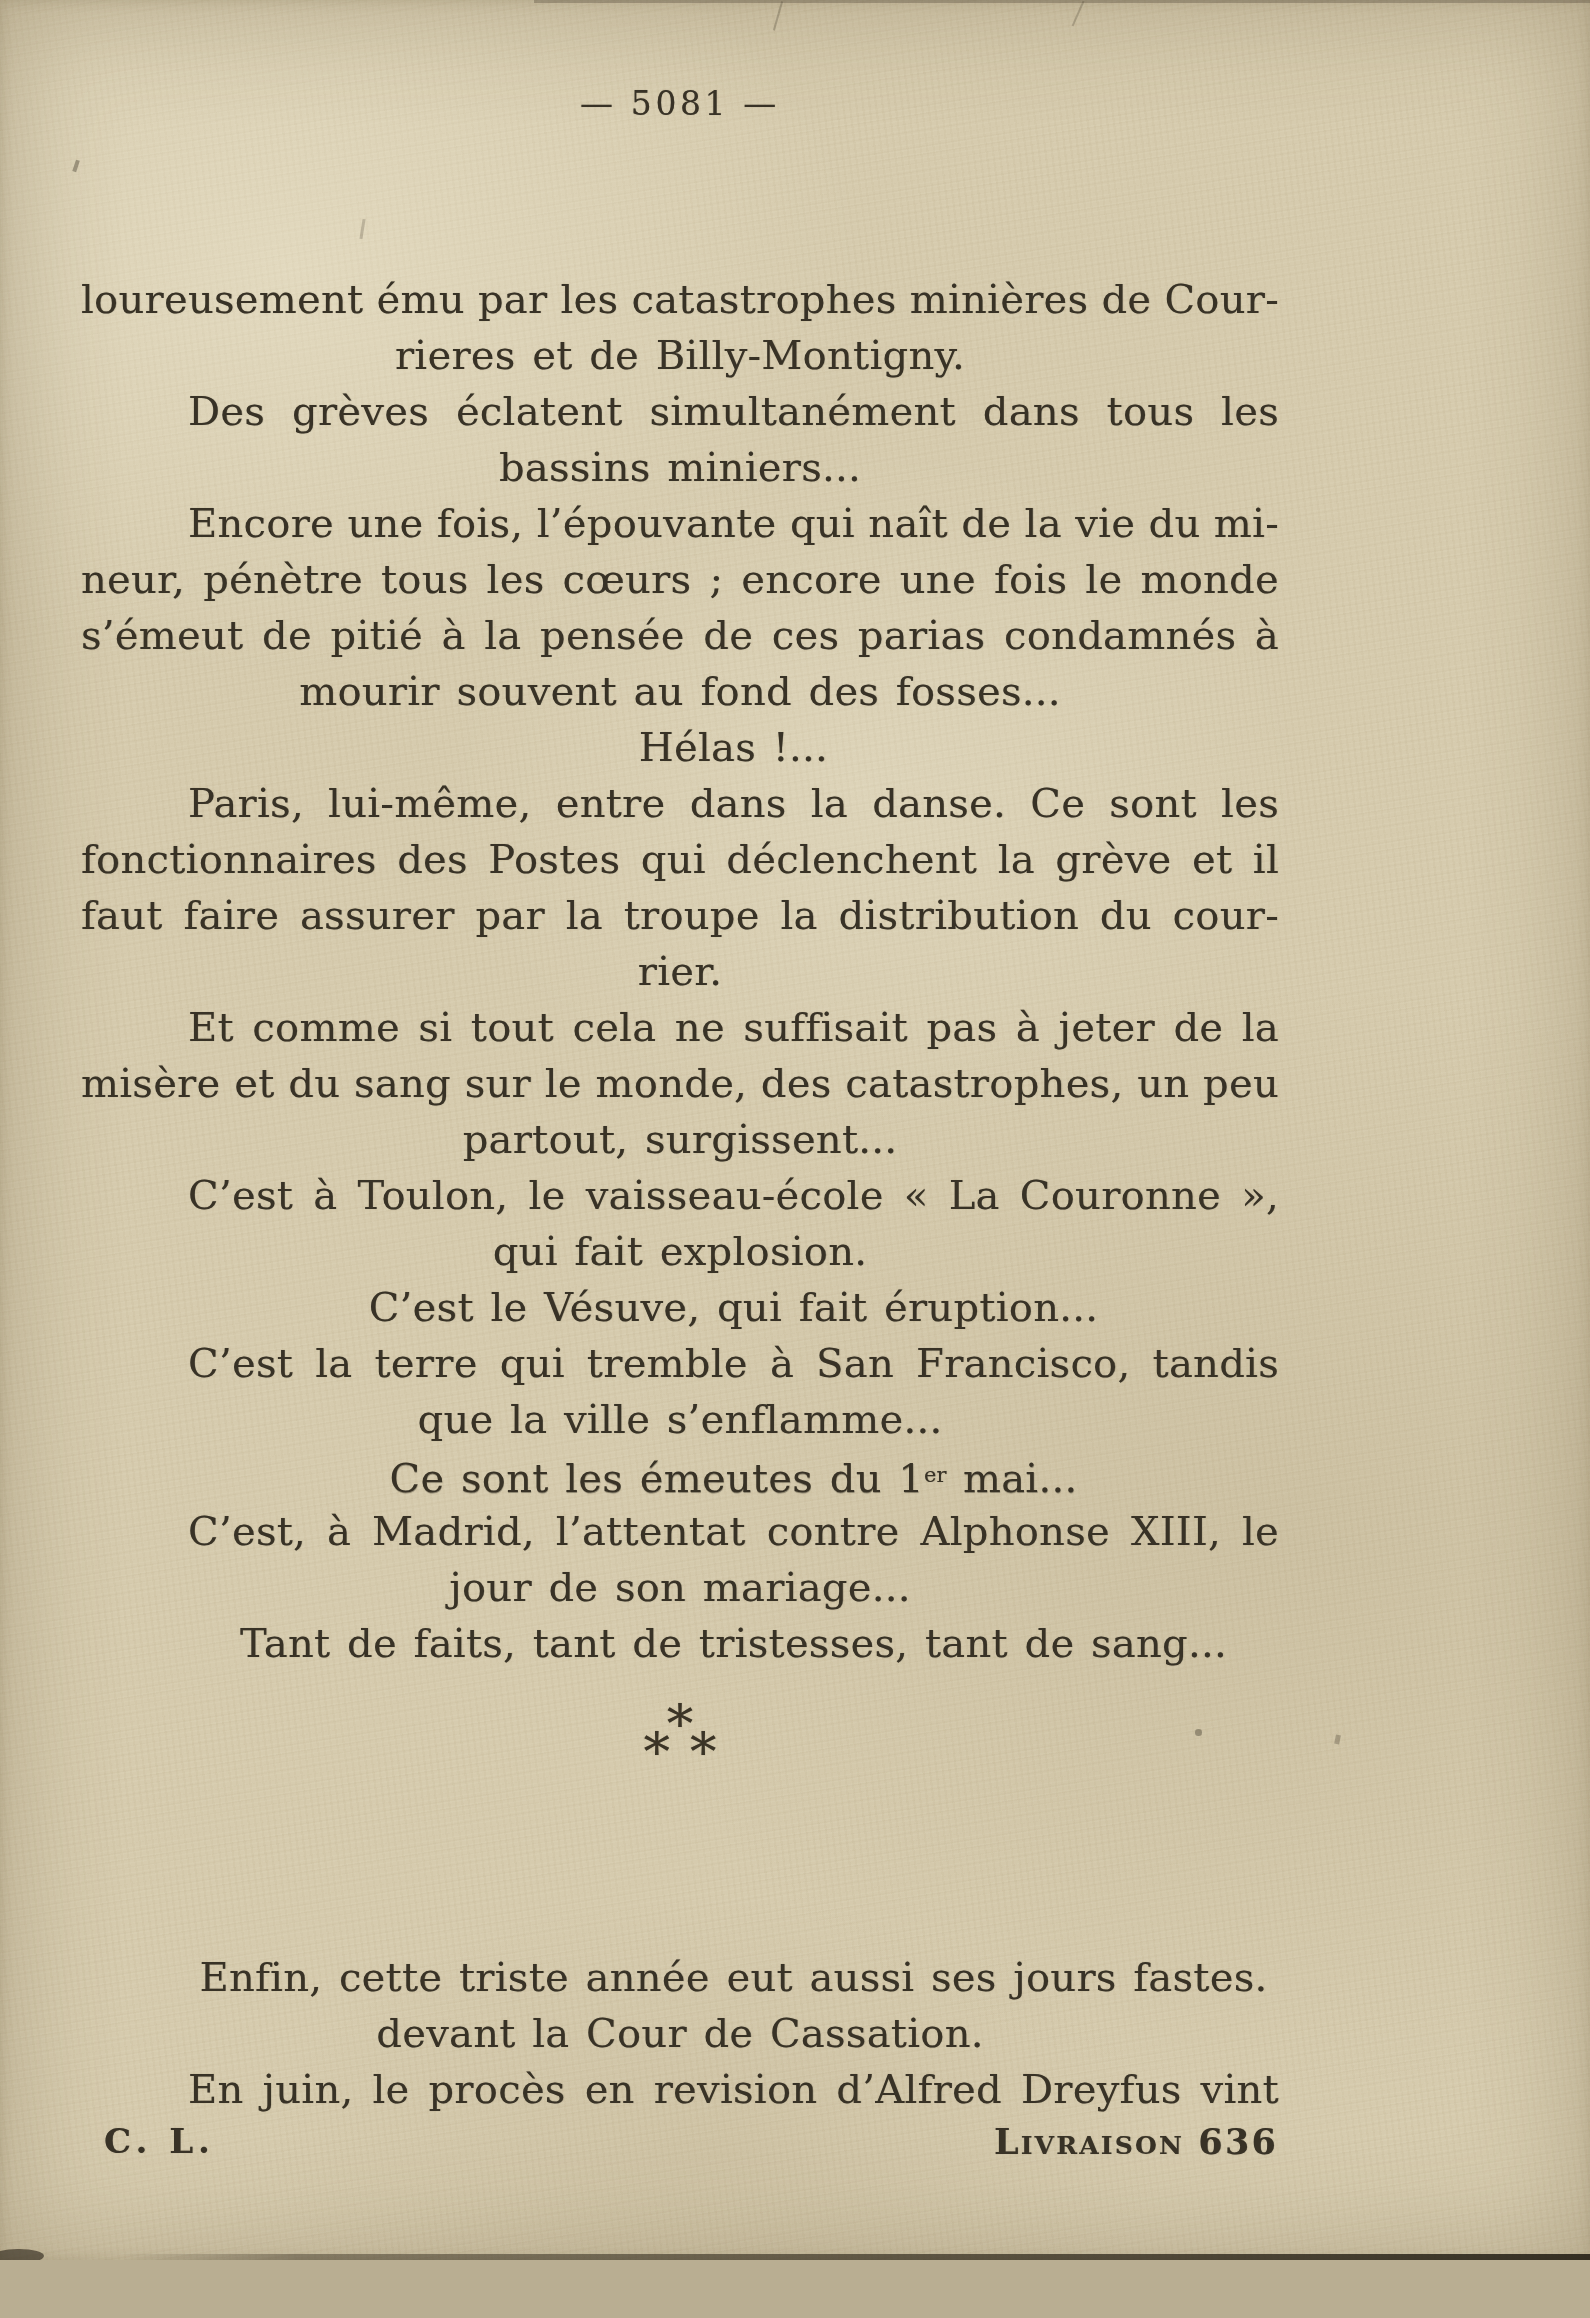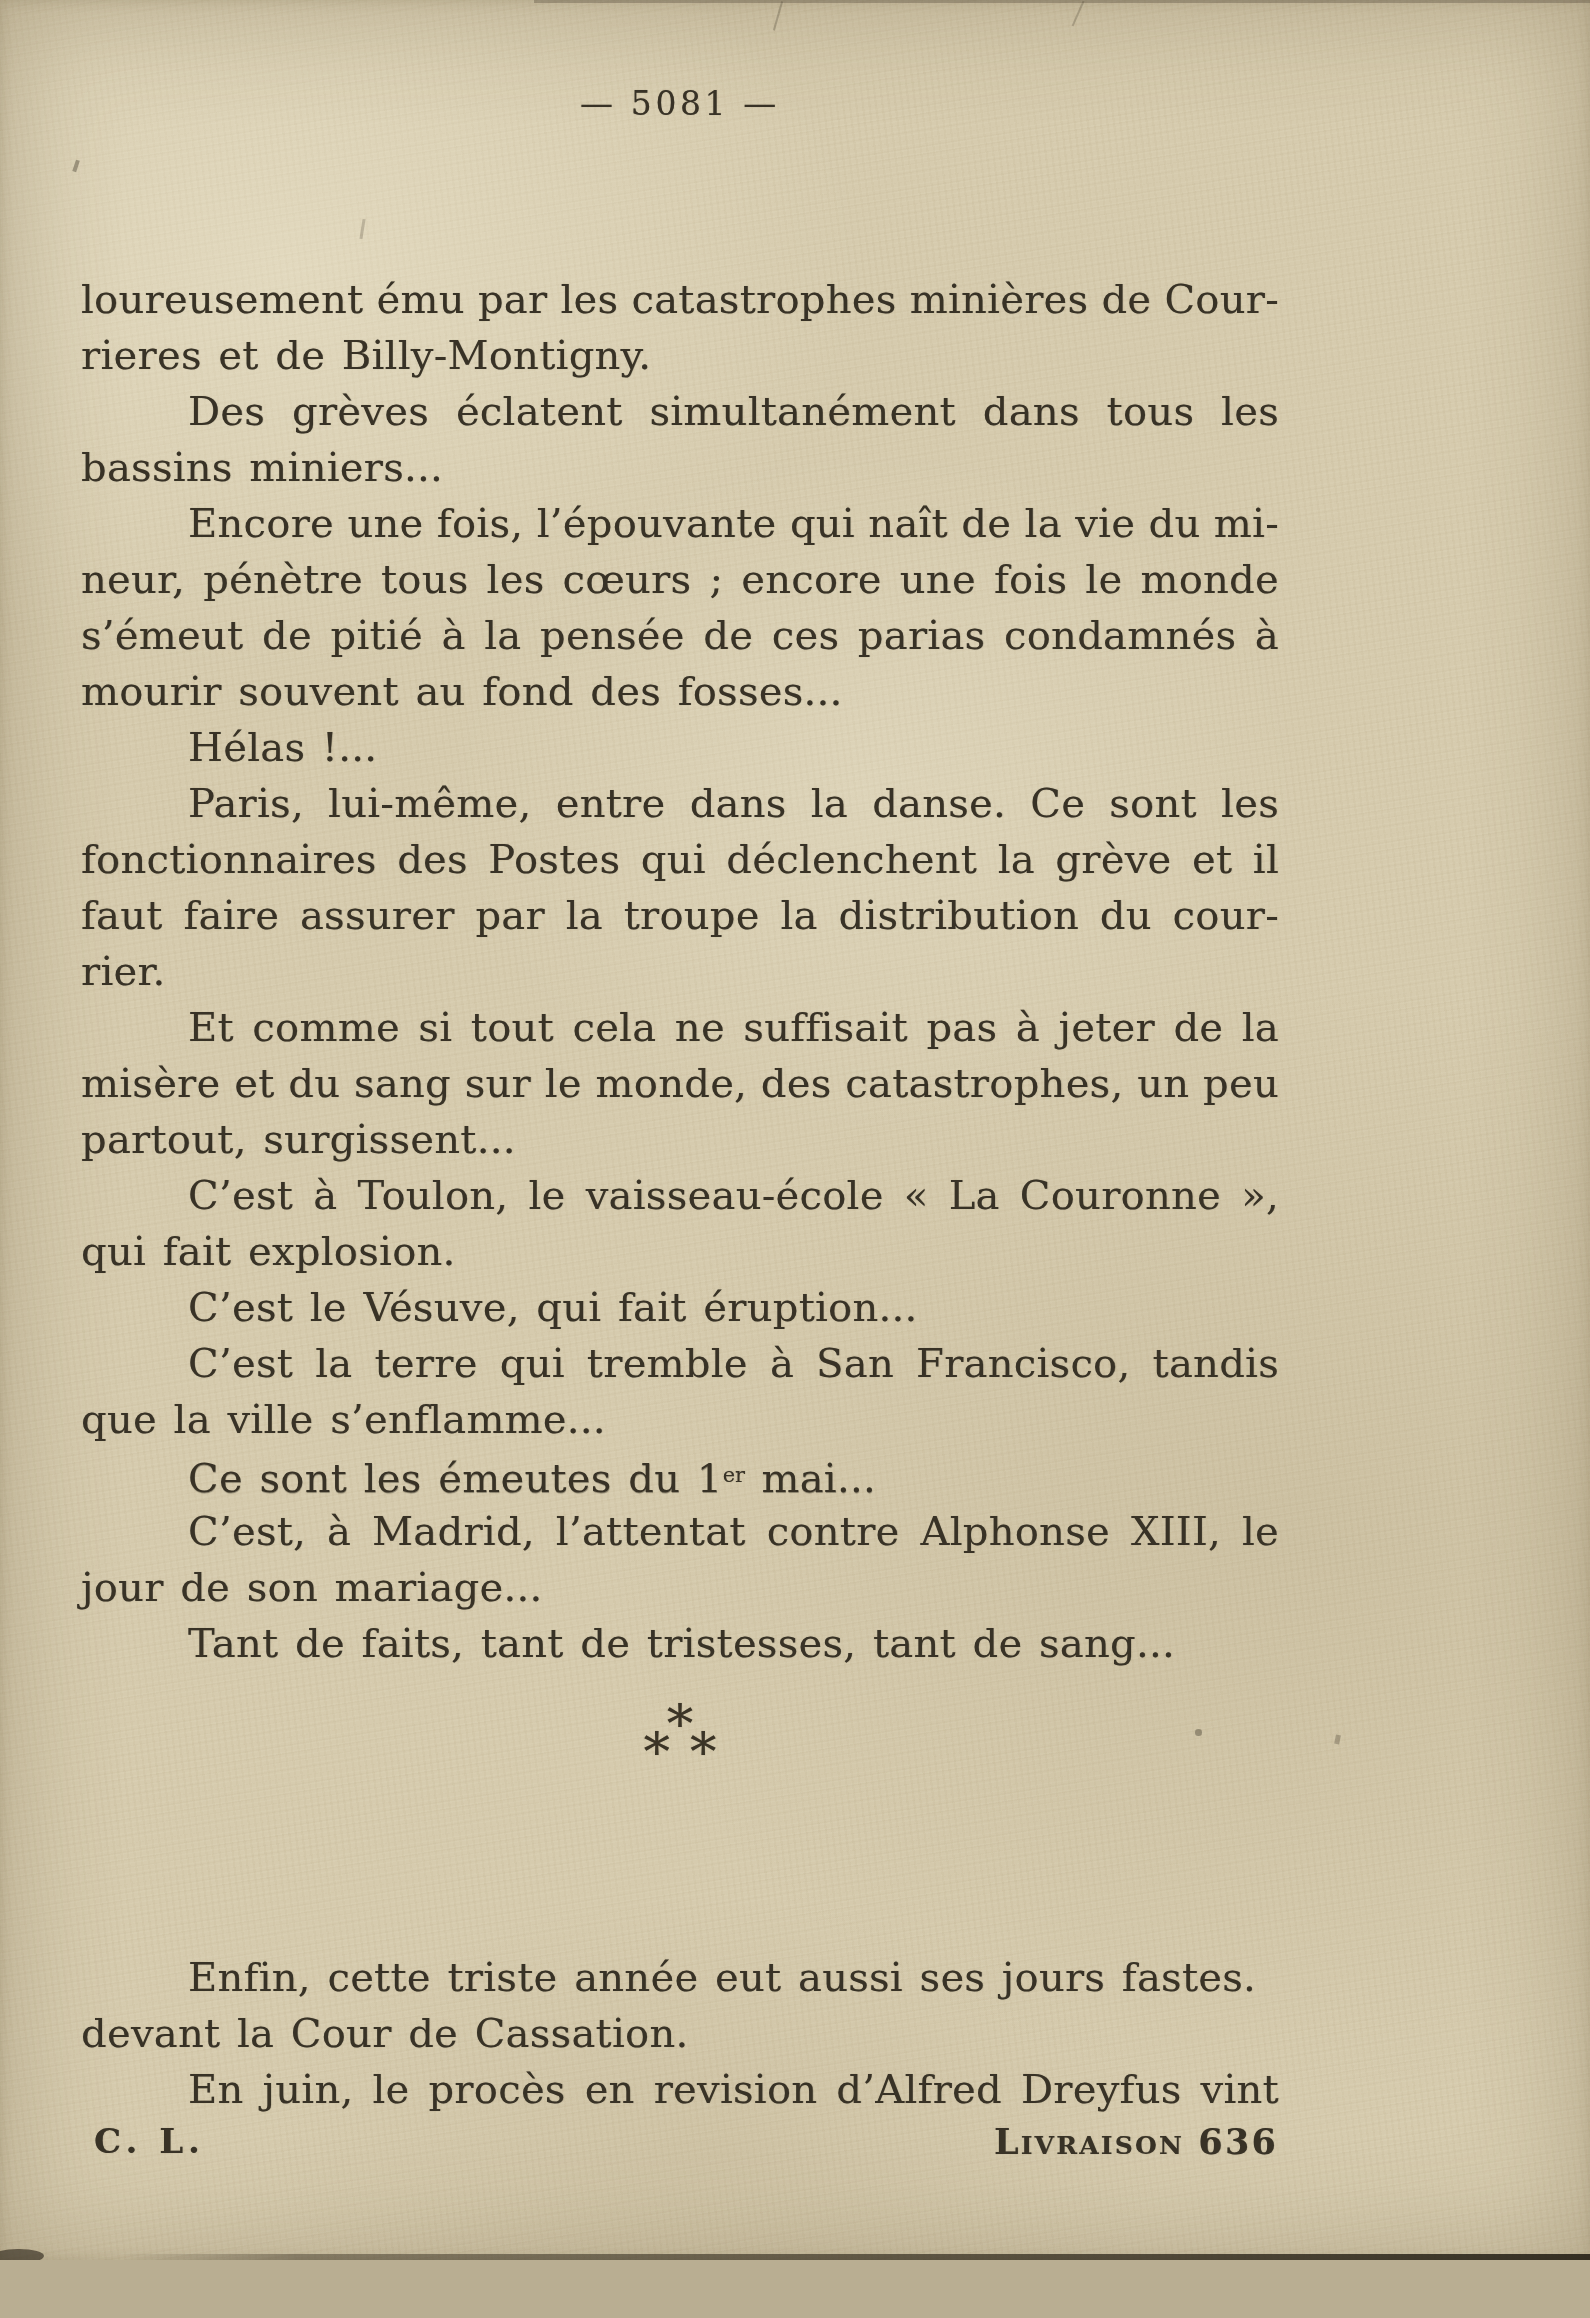--- a/index.html
+++ b/index.html
@@ -36,42 +36,42 @@
     letter-spacing: 0.3px;
     text-shadow: 0.3px 0.3px 0.7px rgba(56,50,38,0.45);
   }
   .text-column.main    { top: 271px;  }
   .text-column.closing { top: 1949px; }
   .line {
     height: 56px;
     line-height: 56px;
   }
   .line.fill { text-align: justify; text-align-last: justify; text-justify: inter-word; }
-  .line.last { text-align: left; white-space: nowrap; word-spacing: 3.6px; }
+  .line.last { text-align: center; white-space: nowrap; word-spacing: 3.6px; }
   .line.indent { padding-left: 107px; }
   .line sup { font-size: 0.52em; vertical-align: 0.5em; letter-spacing: 0; margin-top: 36px; }
   .asterism {
     position: absolute;
     left: 81px; width: 1198px; top: 1698px;
     text-align: center;
     font-size: 53px;
     color: #3b3426;
     text-shadow: 0 0 0.7px rgba(56,50,38,0.6);
   }
   .ast-row { height: 38px; line-height: 52px; }
   .ast-row.pair { margin-top: -10px; }
   .ast-row.pair span { margin: 0 10px; }
   .footer {
     position: absolute;
     top: 2121px;
     font-weight: bold;
     font-size: 34px;
     text-shadow: 0.3px 0.3px 0.7px rgba(56,50,38,0.5);
   }
-  .footer.left { left: 94px; letter-spacing: 5px; text-align: right; }
+  .footer.left { left: 104px; letter-spacing: 5px; text-align: right; }
   .footer.right {
     right: 313px;
     font-variant: small-caps;
     letter-spacing: 2.2px;
     font-size: 35px;
   }
   .speck { position: absolute; background: rgba(62,54,40,0.5); }
   .edge-bottom {
     position: absolute; left: 123px; right: 0; bottom: 0; height: 6.5px;
     background: linear-gradient(90deg, rgba(60,52,38,0) 0%, rgba(60,52,38,0.45) 12%, rgba(45,38,26,0.7) 60%, rgba(30,25,16,0.85) 100%);

